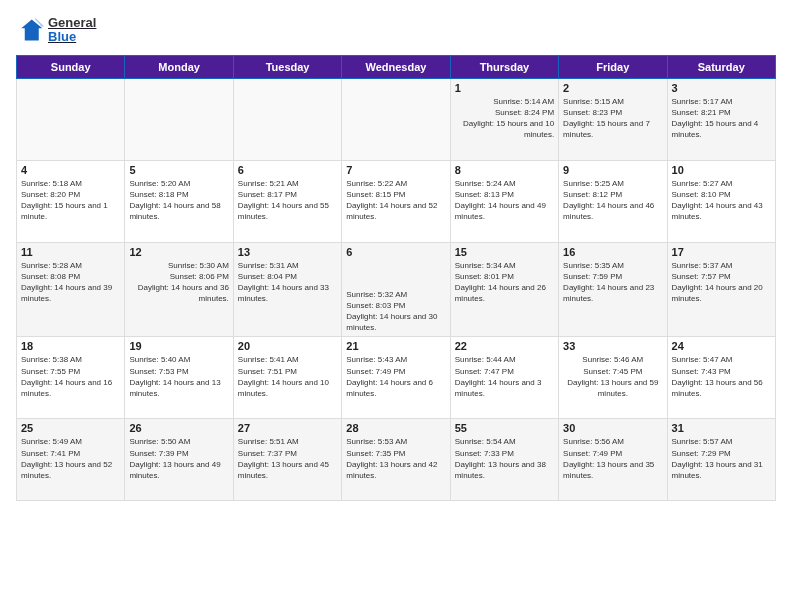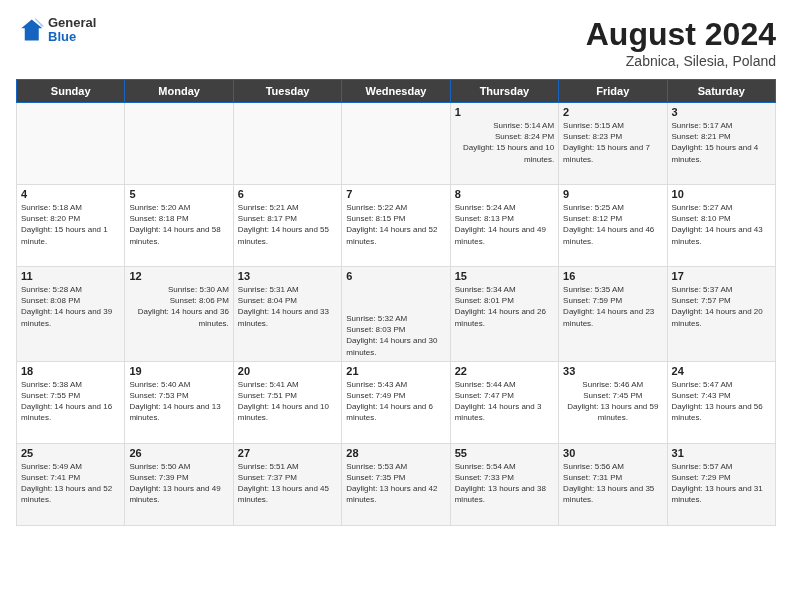--- a/index.html
+++ b/index.html
@@ -28,20 +28,21 @@
       align-items: center;
       gap: 4px;
     }
     .logo-text {
       display: flex;
       flex-direction: column;
       font-size: 13px;
       font-weight: bold;
       color: #1a1a2e;
       line-height: 1.1;
+      text-decoration: underline;
     }
     .logo-text span:first-child { color: #333; }
     .logo-text span:last-child { color: #1565c0; }
     .logo-icon {
       width: 28px;
       height: 28px;
     }
     .title-block {
       text-align: right;
     }
@@ -54,21 +55,21 @@
       font-size: 14px;
       font-weight: normal;
       color: #444;
     }
     table {
       width: 100%;
       border-collapse: collapse;
       table-layout: fixed;
     }
     th {
-      background-color: #404040;
+      background-color: #4c1d95;
       color: #fff;
       font-size: 11px;
       font-weight: bold;
       text-align: center;
       padding: 5px 2px;
       border: 1px solid #1565c0;
     }
     td {
       vertical-align: top;
       border: 1px solid #ddd;
@@ -105,24 +106,20 @@
     <div class="logo">
       <svg class="logo-icon" viewBox="0 0 32 32">
         <polygon points="18,4 30,14 26,14 26,28 10,28 10,14 6,14" fill="#1565c0"></polygon>
         <polygon points="22,2 32,12 28,12 28,10 22,4" fill="#90caf9"></polygon>
       </svg>
       <div class="logo-text">
         <span>General</span>
         <span>Blue</span>
       </div>
     </div>
-    <div class="title-block">
-      <h1>August 2024</h1>
-      <h2>Zabnica, Silesia, Poland</h2>
-    </div>
   </div>
 
   <table>
     <thead>
       <tr>
       <th>Sunday</th>
           <th>Monday</th>
           <th>Tuesday</th>
           <th>Wednesday</th>
           <th>Thursday</th>
@@ -314,21 +311,21 @@
           </td>
           <td class="shaded">
             <span class="day-num">55</span>
             <div class="day-info" style="white-space: pre-line;">Sunrise: 5:54 AM
 Sunset: 7:33 PM
 Daylight: 13 hours and 38 minutes.</div>
           </td>
           <td class="shaded">
             <span class="day-num">30</span>
             <div class="day-info" style="white-space: pre-line;">Sunrise: 5:56 AM
-Sunset: 7:31 PM
+Sunset: 7:49 PM
 Daylight: 13 hours and 35 minutes.</div>
           </td>
           <td class="shaded">
             <span class="day-num">31</span>
             <div class="day-info" style="white-space: pre-line;">Sunrise: 5:57 AM
 Sunset: 7:29 PM
 Daylight: 13 hours and 31 minutes.</div>
           </td>
         </tr>
       </tbody>

